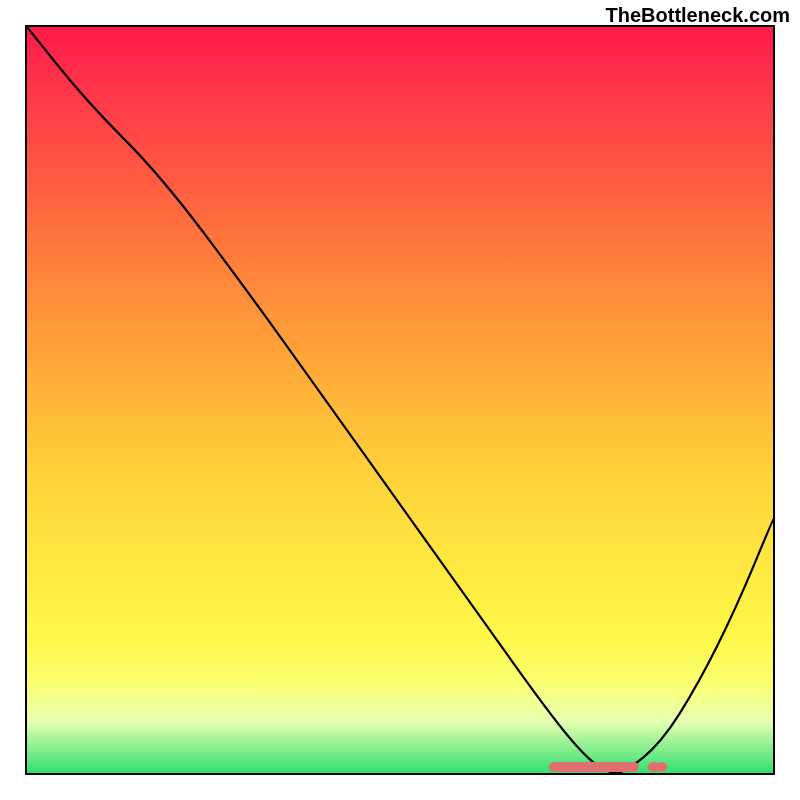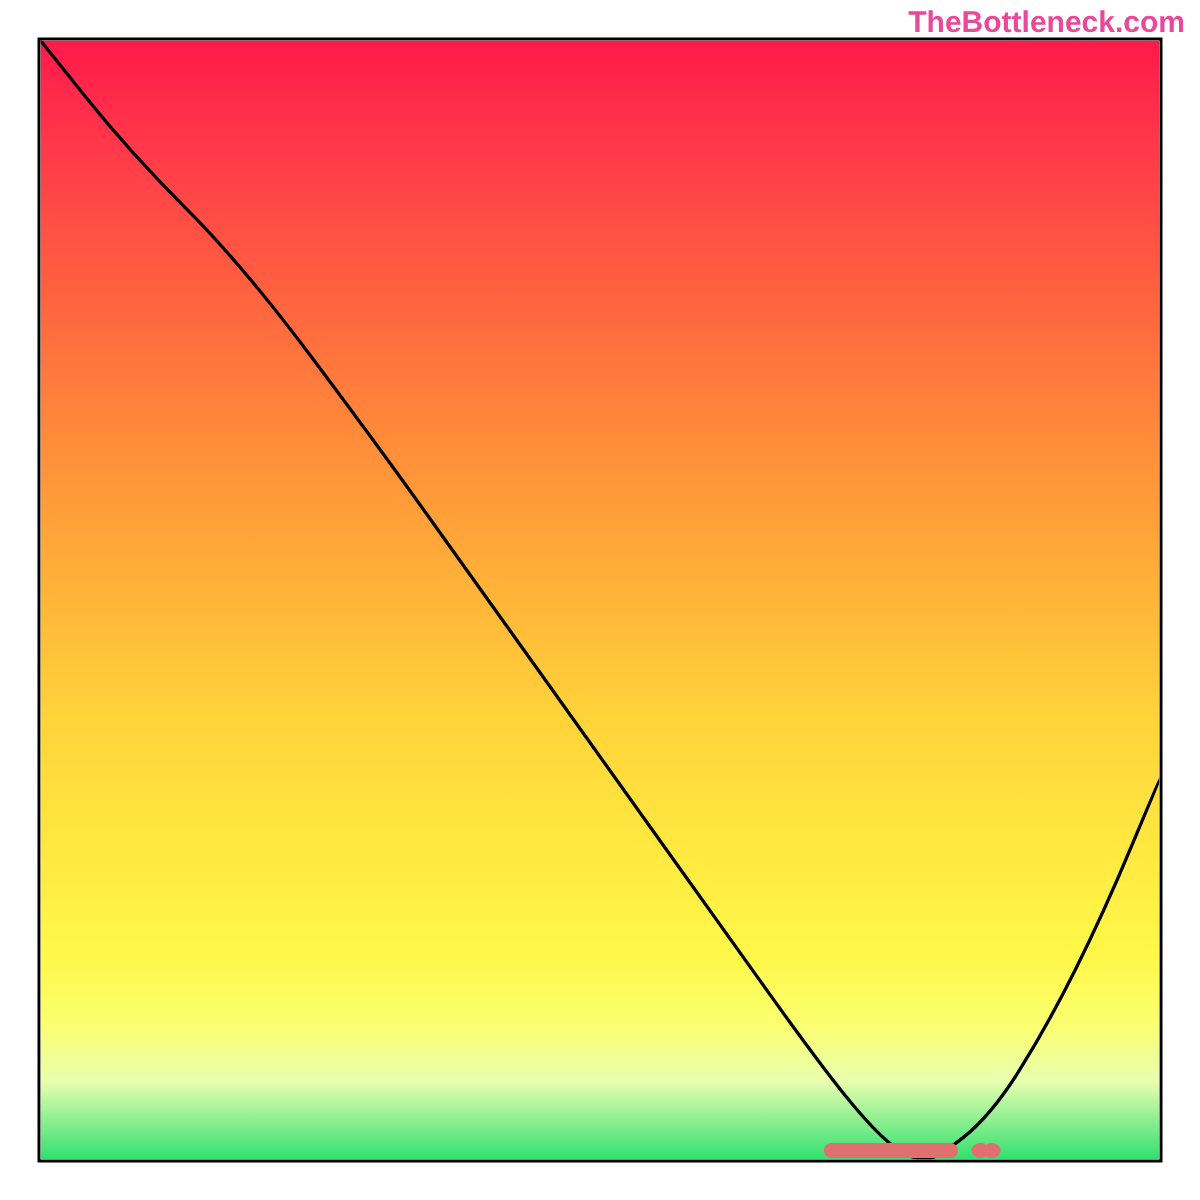--- a/index.html
+++ b/index.html
@@ -10,21 +10,21 @@
     background: #ffffff;
     font-family: Arial, sans-serif;
     position: relative;
   }
   .watermark {
     position: absolute;
     top: 4px;
     right: 10px;
     font-size: 20px;
     font-weight: bold;
-    color: #ec4899;
+    color: #000000;
     z-index: 10;
   }
   .plot-area {
     position: absolute;
     left: 25px;
     top: 25px;
     width: 750px;
     height: 750px;
     border: 2px solid #000;
     box-sizing: border-box;

